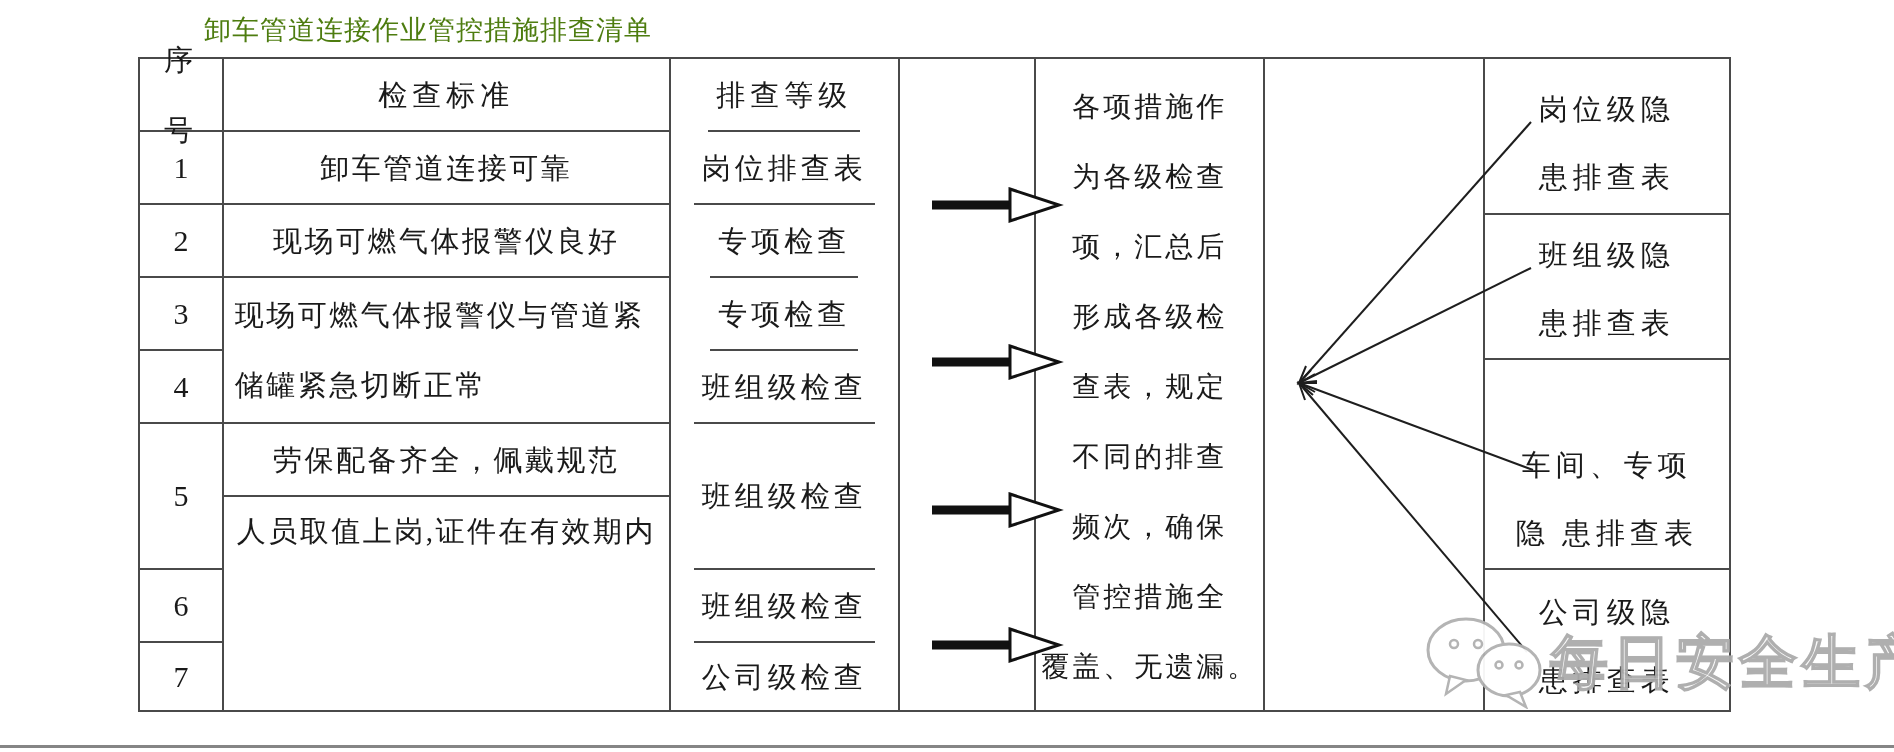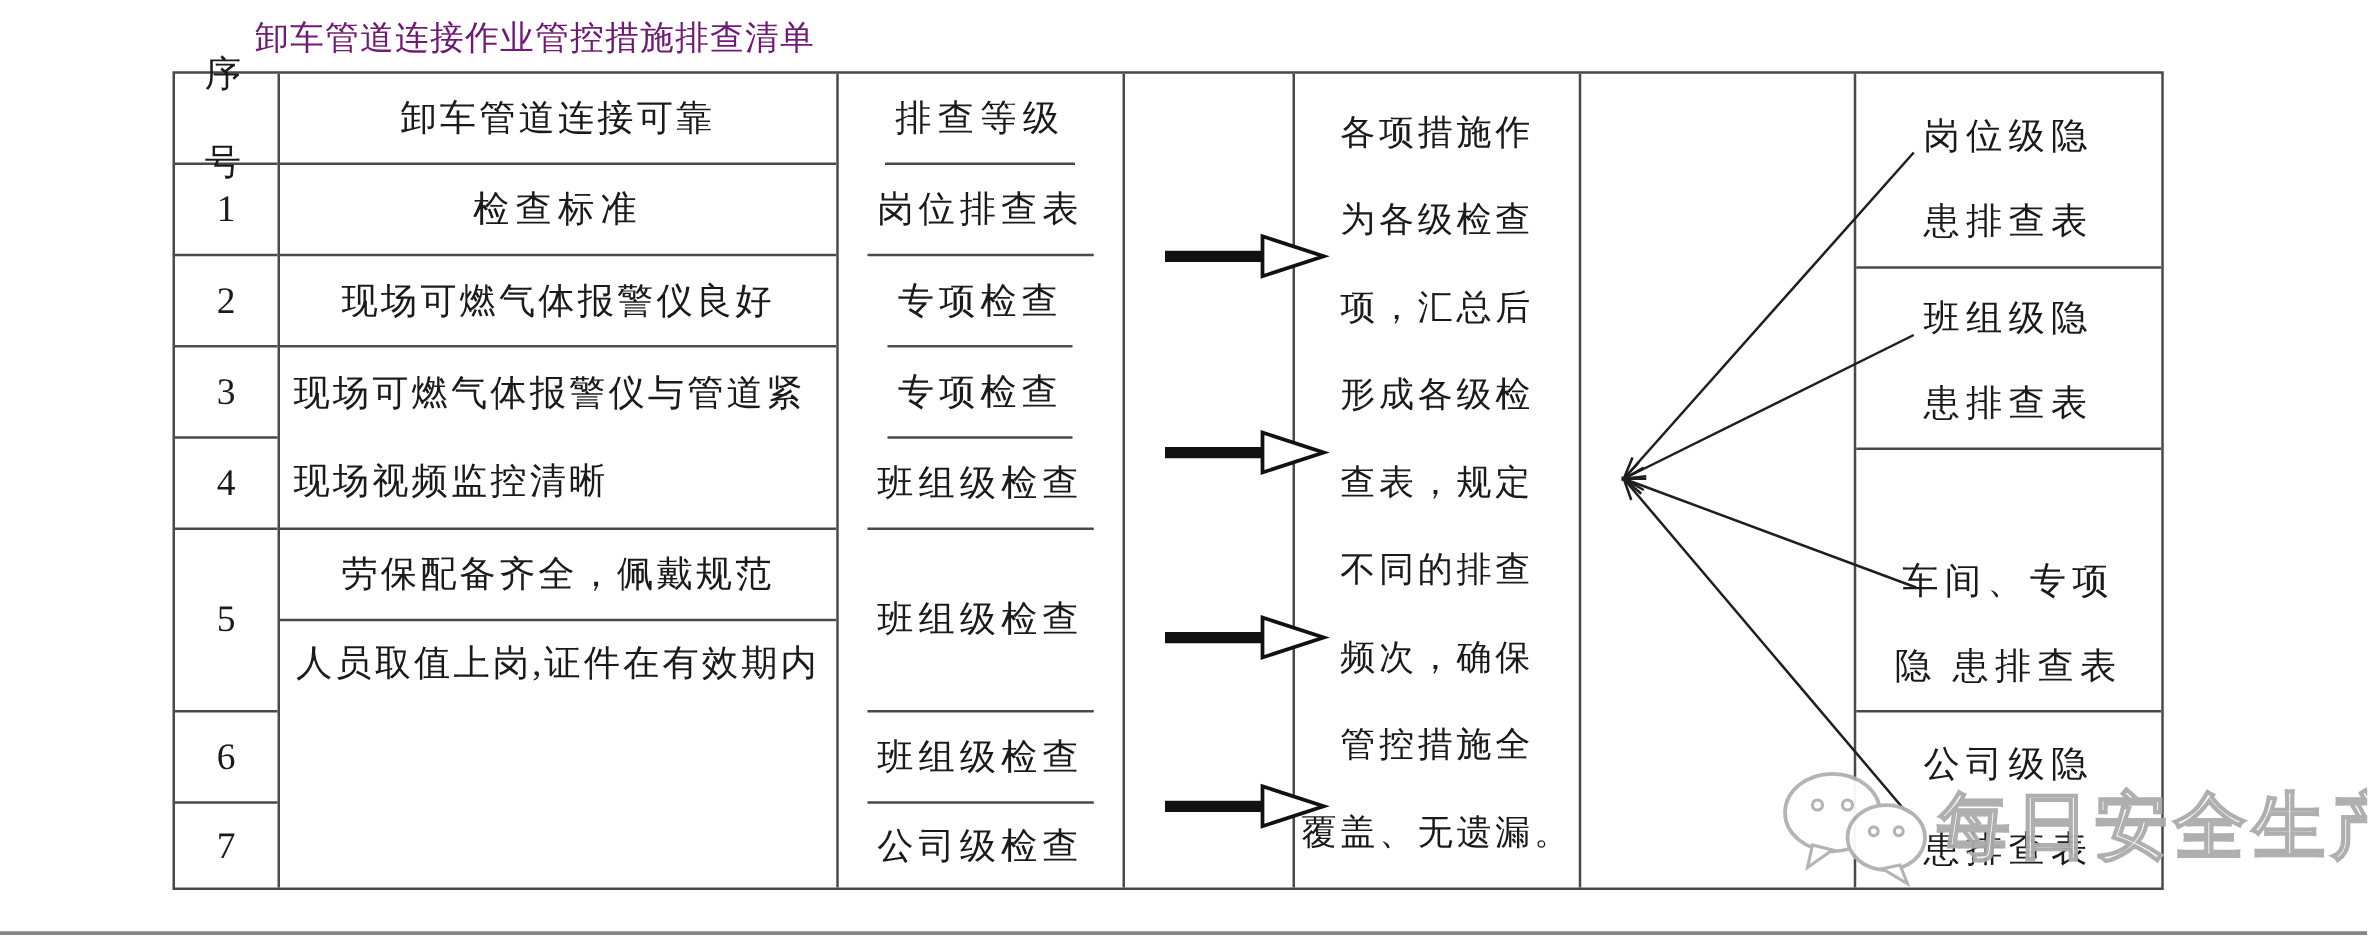--- a/index.html
+++ b/index.html
@@ -2,21 +2,21 @@
 <html><head>
 <meta charset="utf-8">
 <style>
   html,body{margin:0;padding:0;background:#ffffff;}
   .canvas{
     position:relative;width:1894px;height:752px;background:#ffffff;overflow:hidden;
     font-family:"Liberation Serif","DejaVu Serif",serif;color:#1a1a1a;
   }
   .title{
     position:absolute;left:204px;top:12px;font-size:27px;letter-spacing:1px;
-    color:#701a75;white-space:nowrap;
+    color:#4d7c0f;white-space:nowrap;
   }
   .diagram{
     position:absolute;left:138px;top:57px;width:1593px;height:655px;
     border:2px solid #4a4a4a;box-sizing:border-box;display:flex;background:transparent;
   }
   .col{box-sizing:border-box;border-right:2px solid #4a4a4a;display:flex;flex-direction:column;}
   .col:last-child{border-right:none;}
   .col-num{width:85px;}
   .col-std{width:454px;}
   .col-lvl{width:232px;align-items:center;}
@@ -77,25 +77,25 @@
       <div class="cell num rh">1</div>
       <div class="cell num rh">2</div>
       <div class="cell num rh">3</div>
       <div class="cell num rh">4</div>
       <div class="cell num rh5">5</div>
       <div class="cell num rh">6</div>
       <div class="cell num rh7">7</div>
     </div>
 
     <div class="col col-std">
+      <div class="cell hdr rh">检查标准</div>
       <div class="cell std rh">卸车管道连接可靠</div>
-      <div class="cell hdr rh">检查标准</div>
       <div class="cell std rh">现场可燃气体报警仪良好</div>
       <div class="cell std rh5 left">现场可燃气体报警仪与管道紧
-现场视频监控清晰</div>
+储罐紧急切断正常</div>
       <div class="cell std rh">劳保配备齐全，佩戴规范</div>
       <div class="cell std rh7">人员取值上岗,证件在有效期内</div>
     </div>
 
     <div class="col col-lvl">
       <div class="cell hdr rh">排查等级</div>
       <div class="cell lvl rh">岗位排查表</div>
       <div class="cell lvl rh">专项检查</div>
       <div class="cell lvl rh">专项检查</div>
       <div class="cell lvl rh">班组级检查</div>

